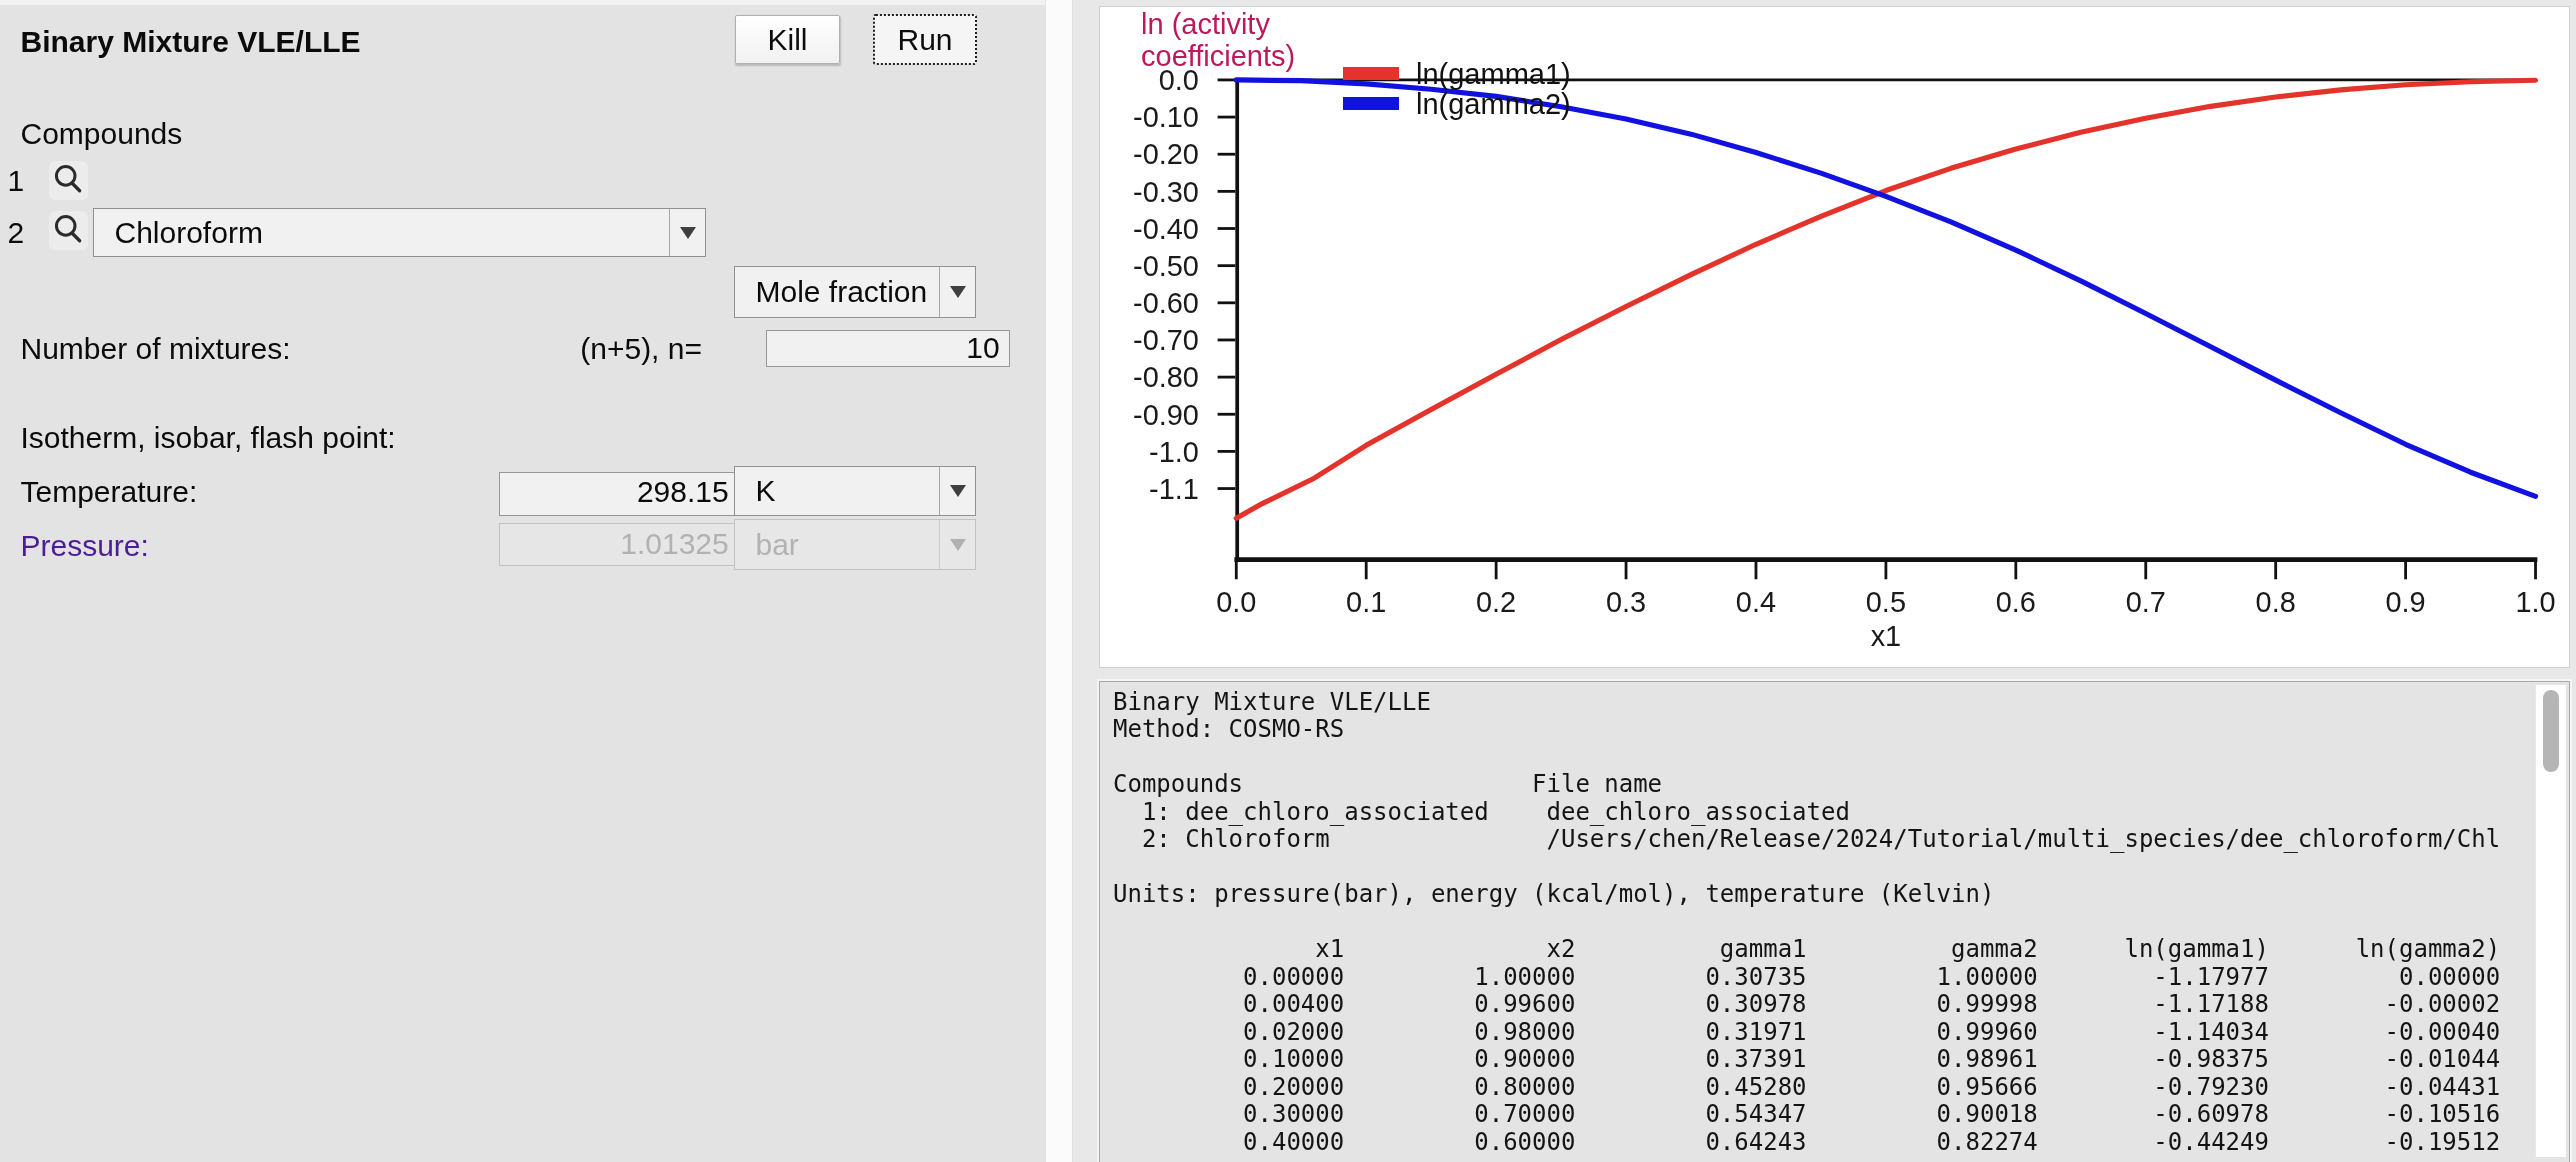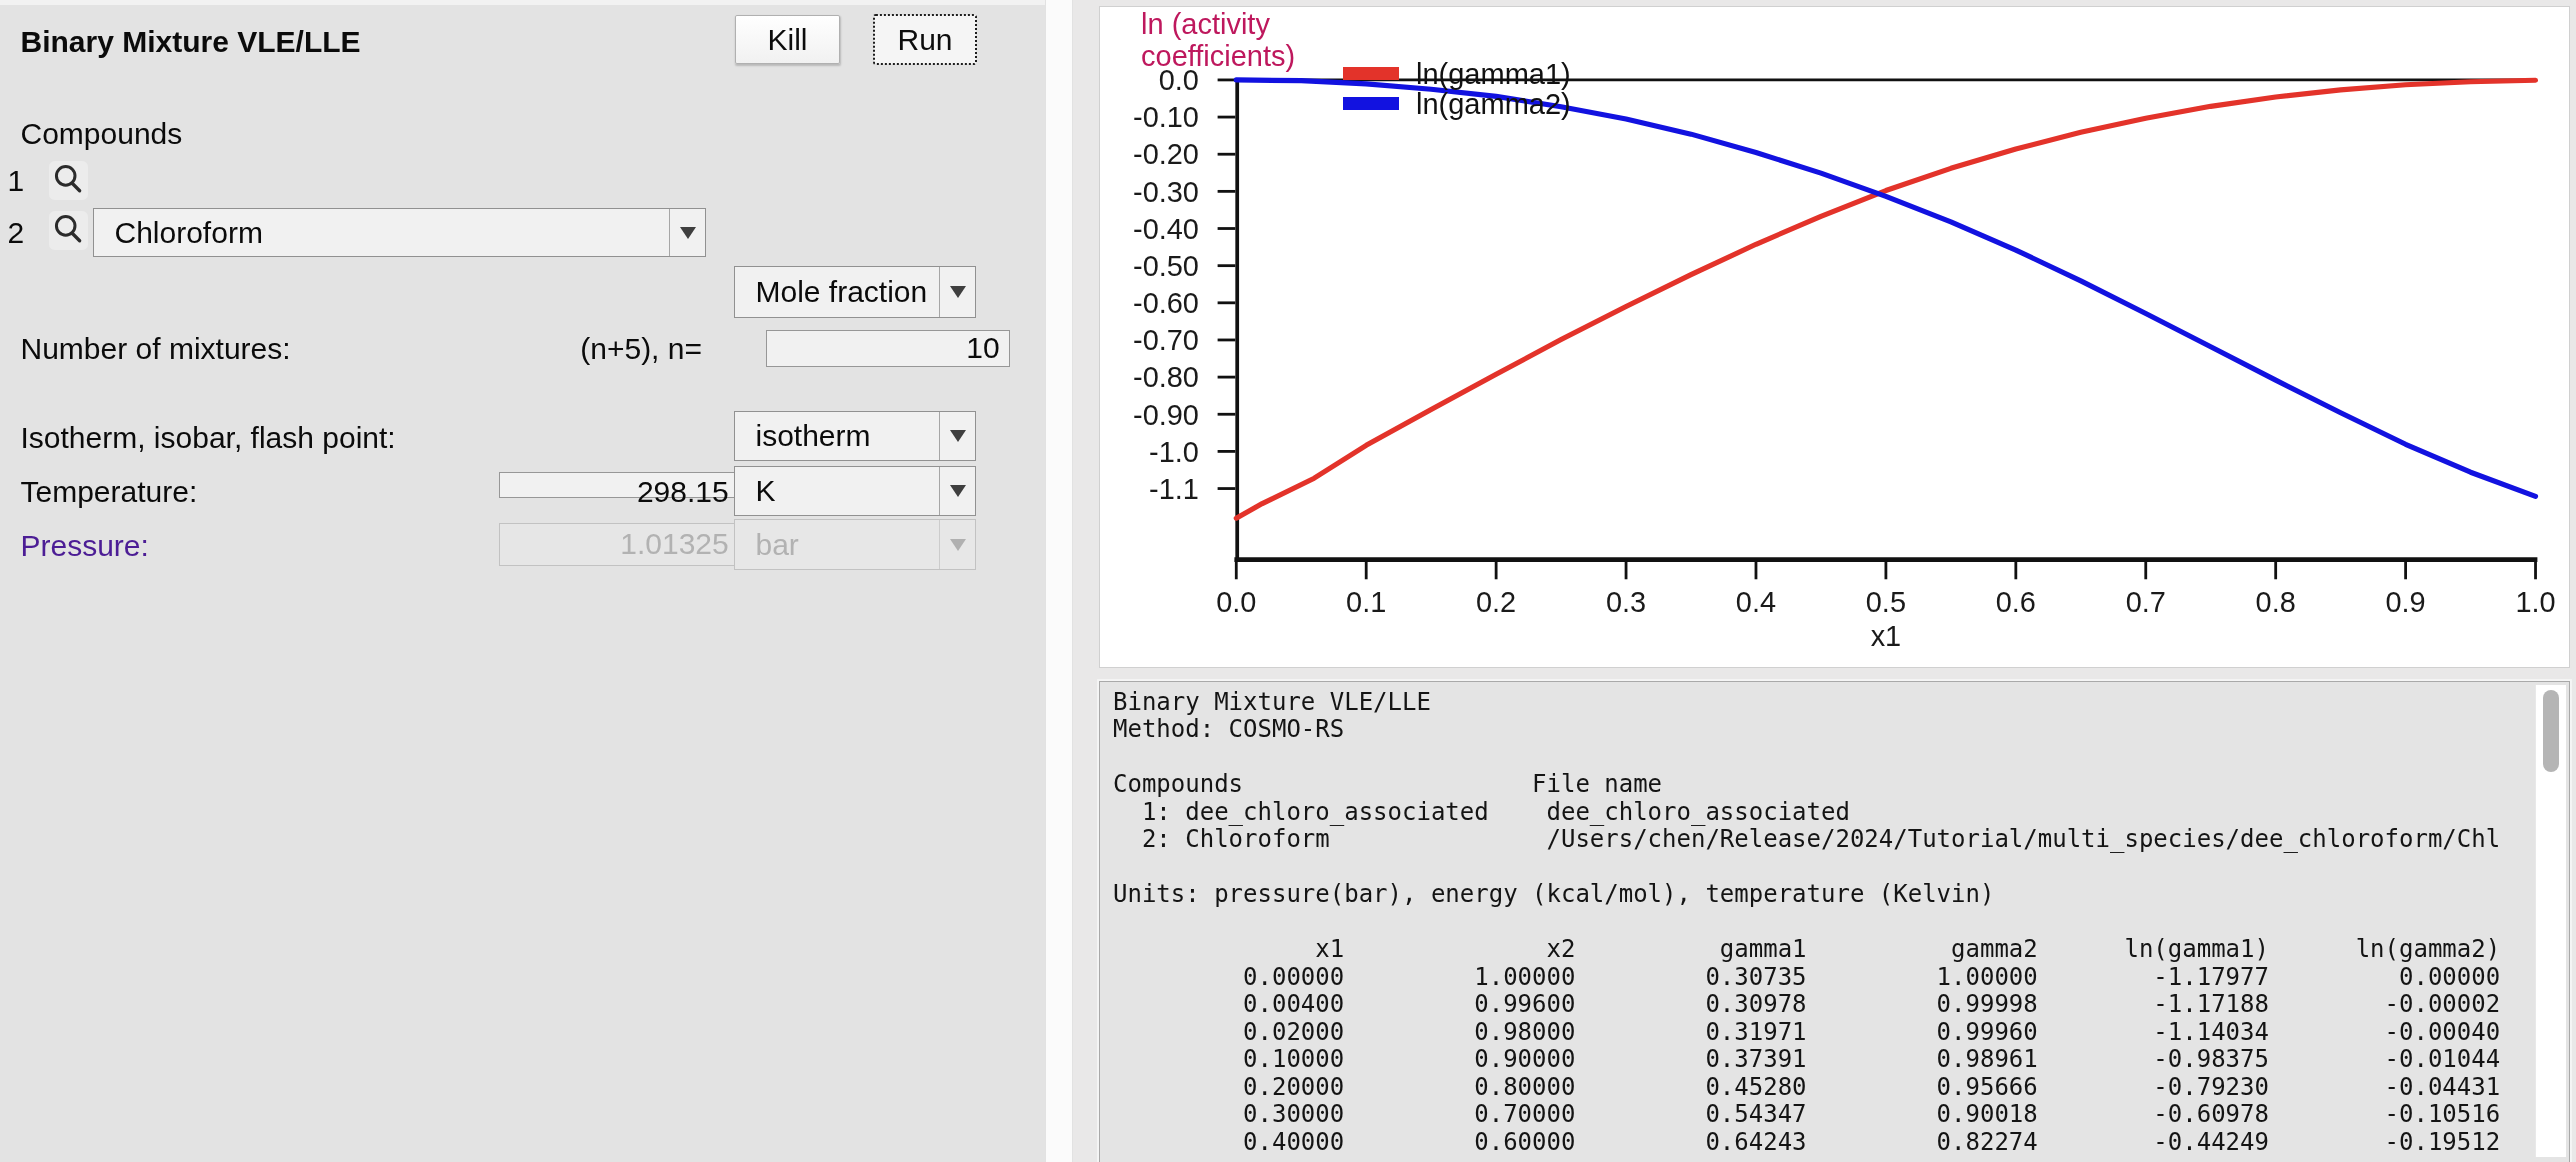--- a/index.html
+++ b/index.html
@@ -142,27 +142,23 @@
     <span class="combo-arrow"></span>
   </div>
 
   <div class="lbl" style="left:20.5px;top:329px;">Number of mixtures:</div>
   <div class="lbl" style="left:485px;top:329px;width:217px;text-align:right;">(n+5), n=</div>
   <div class="entry" style="left:734px;top:325px;width:244px;height:37px;">
     <span style="line-height:34px;">10</span>
   </div>
 
   <div class="lbl" style="left:20.5px;top:418px;">Isotherm, isobar, flash point:</div>
-  <div class="combo" style="left:734px;top:406px;width:242px;height:50px;">
-    <span class="combo-value">isotherm</span>
-    <span class="combo-arrow"></span>
-  </div>
 
   <div class="lbl" style="left:20.5px;top:472px;">Temperature:</div>
-  <div class="entry" style="left:467px;top:467px;width:240px;height:26px;">
+  <div class="entry" style="left:467px;top:467px;width:240px;height:44px;">
     <span style="line-height:37px;">298.15</span>
   </div>
   <div class="combo" style="left:734px;top:461px;width:242px;height:50px;">
     <span class="combo-value">K</span>
     <span class="combo-arrow"></span>
   </div>
 
   <div class="lbl disabled" style="left:20.5px;top:526px;">Pressure:</div>
   <div class="entry disabled" style="left:467px;top:518px;width:240px;height:43px;padding-left:16px;">
     <span style="line-height:39px;">1.01325</span>

